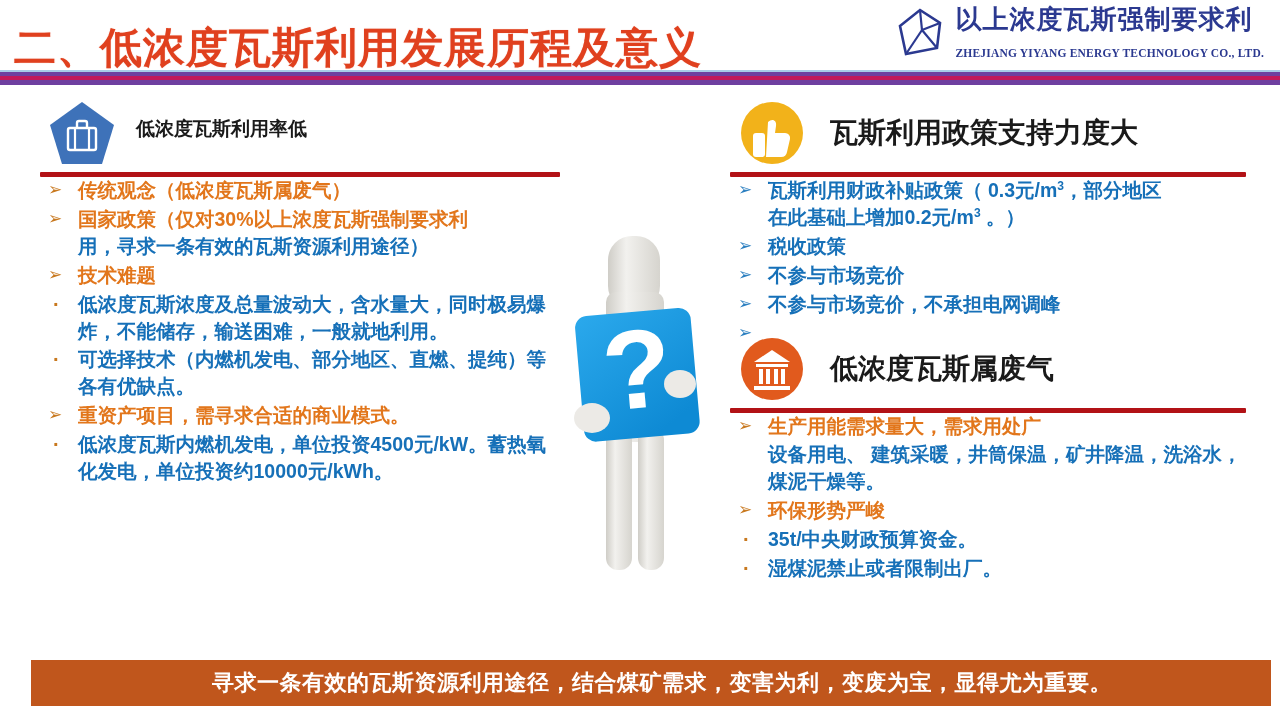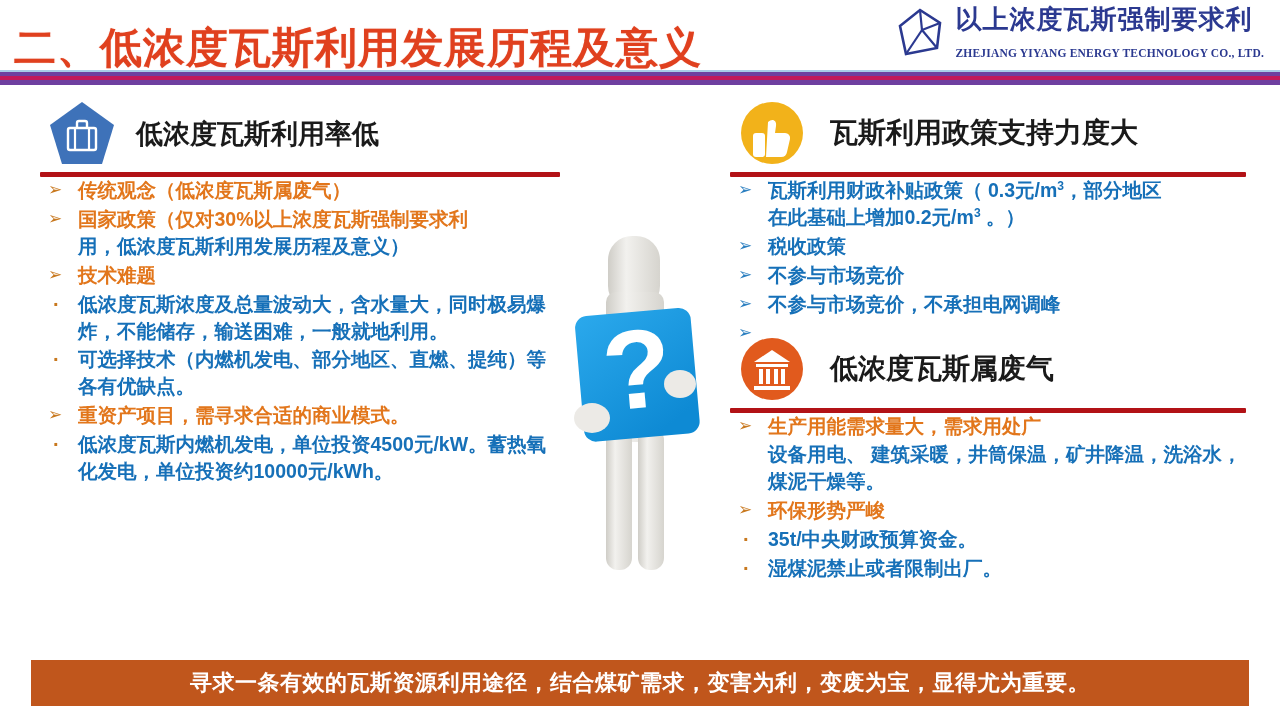--- a/index.html
+++ b/index.html
@@ -33,21 +33,21 @@
 
   
   .col-left{position:absolute;left:40px;top:98px;width:520px;}
   .col-right{position:absolute;left:730px;top:98px;width:516px;}
 
   
   .sec-head{position:relative;height:72px;}
   .sec-icon{position:absolute;left:8px;top:2px;width:68px;height:66px;}
   .sec-title{
     position:absolute;left:96px;top:18px;
-    font-size:27px;font-weight:bold;color:#1A1A1A;white-space:nowrap;
+    font-size:19px;font-weight:bold;color:#1A1A1A;white-space:nowrap;
   }
   .sec-title.right-t{left:100px;top:16px;font-size:28px;}
   .sec-rule{height:5px;background:#B21216;margin-top:2px;border-radius:1px;}
 
   
   ul.blist{list-style:none;margin:0;padding:0;}
   ul.blist li{
     position:relative;padding-left:38px;margin:0 0 2px 0;
     font-size:19.5px;font-weight:bold;line-height:1.38;
   }
@@ -69,21 +69,21 @@
   .right-list2 li{font-size:19.5px;margin-bottom:1px;}
 
   .gap-block{height:14px;}
 
   
   .figure{position:absolute;left:556px;top:232px;width:160px;height:345px;}
 
   
   .footer{
     position:absolute;left:31px;bottom:14px;width:1218px;height:46px;
-    background:#C0561C;display:flex;align-items:center;justify-content:center;
+    background:#C0561C;display:flex;align-items:center;justify-content:center;padding-left:22px;
   }
   .footer-text{
     color:#ffffff;font-size:22px;font-weight:bold;letter-spacing:.5px;white-space:nowrap;
   }
 </style>
 </head>
 <body>
 
 <div class="slide">
 
@@ -130,21 +130,21 @@
     <div class="sec-rule"></div>
 
     <ul class="blist left-list">
       <li class="lvl1">
         <span class="mk">➢</span>
         <span>传统观念（低浓度瓦斯属废气）</span>
       </li>
       <li class="lvl1">
         <span class="mk">➢</span>
         <span>国家政策（仅对30%以上浓度瓦斯强制要求利</span><br>
-        <span class="txt-bl">用，低浓度瓦斯利用发展历程及意义）</span>
+        <span class="txt-bl">用，寻求一条有效的瓦斯资源利用途径）</span>
       </li>
       <li class="lvl1">
         <span class="mk">➢</span>
         <span>技术难题</span>
       </li>
       <li class="lvl2">
         <span class="mk">·</span>
         <span>低浓度瓦斯浓度及总量波动大，含水量大，同时极易爆炸，不能储存，输送困难，一般就地利用。</span>
       </li>
       <li class="lvl2">

